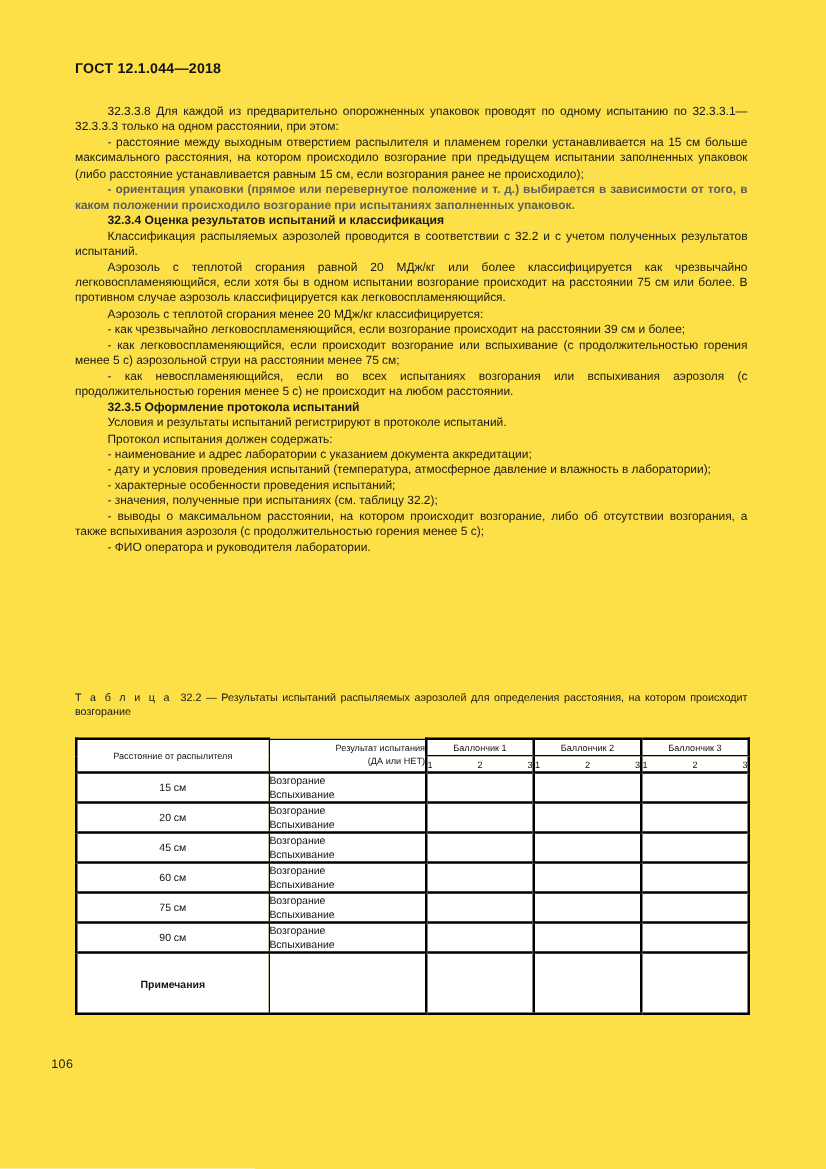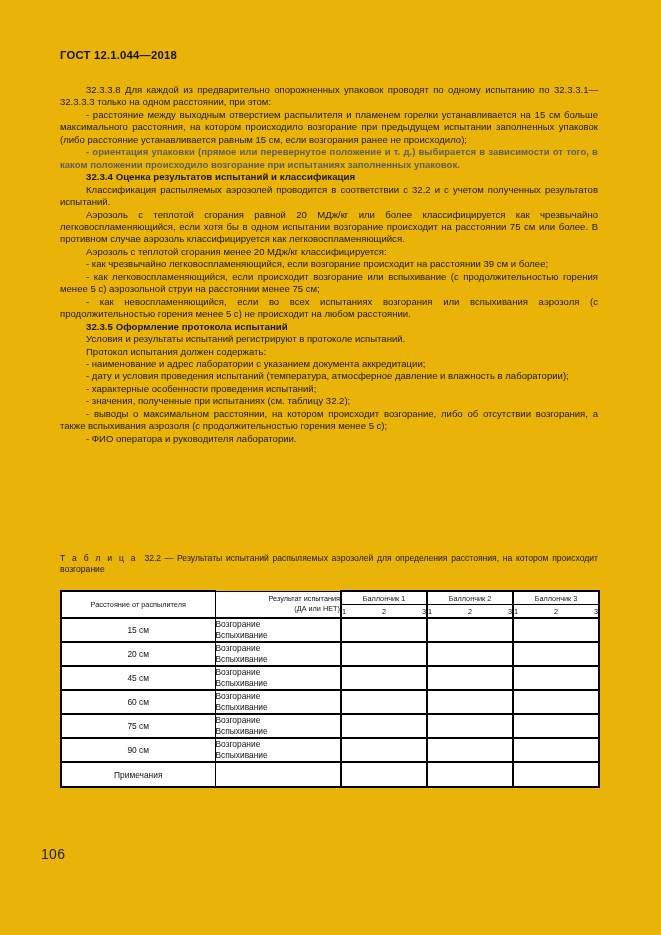--- a/index.html
+++ b/index.html
@@ -12,21 +12,21 @@
     width: 661px;
     height: 935px;
     position: relative;
     font-family: "Liberation Sans", sans-serif;
     color: #1a1a1a;
     -webkit-font-smoothing: antialiased;
   }
   .page {
     position: absolute;
     inset: 0;
-    background: #eab308;
+    background: #fde047;
     overflow: hidden;
   }
   
   .doc-header {
     position: absolute;
     left: 0;
     right: 0;
     top: 49px;
     padding: 0 40px 0 60px;
     font-size: 11.3px;
@@ -142,34 +142,34 @@
     line-height: 11px;
     padding: 4px 4px 4px 9px;
     text-align: left;
     height: 22px;
   }
   td.cell-blank {
     height: 22px;
   }
   tr.data-row > td { border-top-width: 2px; }
   tr.notes-row > td { height: 15px; }
-  tr.notes-row td.cell-dist { padding: 4px 4px; }
+  tr.notes-row td.cell-dist { padding: 16px 4px; font-weight: bold; }
   tbody tr:last-child > td { border-bottom-width: 2px; }
   
   .lcol { border-left-width: 2px !important; }
   .rcol { border-right-width: 2px !important; }
   .topb { border-top-width: 2px !important; }
   .thickdiv { border-left-width: 2px !important; }
 
   
   .folio {
     position: absolute;
     left: 41px;
     top: 846px;
-    font-size: 14px;
+    font-size: 10px;
     color: #1a1a1a;
     letter-spacing: 0.3px;
   }
 </style>
 </head>
 <body>
 
 <div class="page">
 
   <div class="doc-header">ГОСТ 12.1.044—2018</div>

